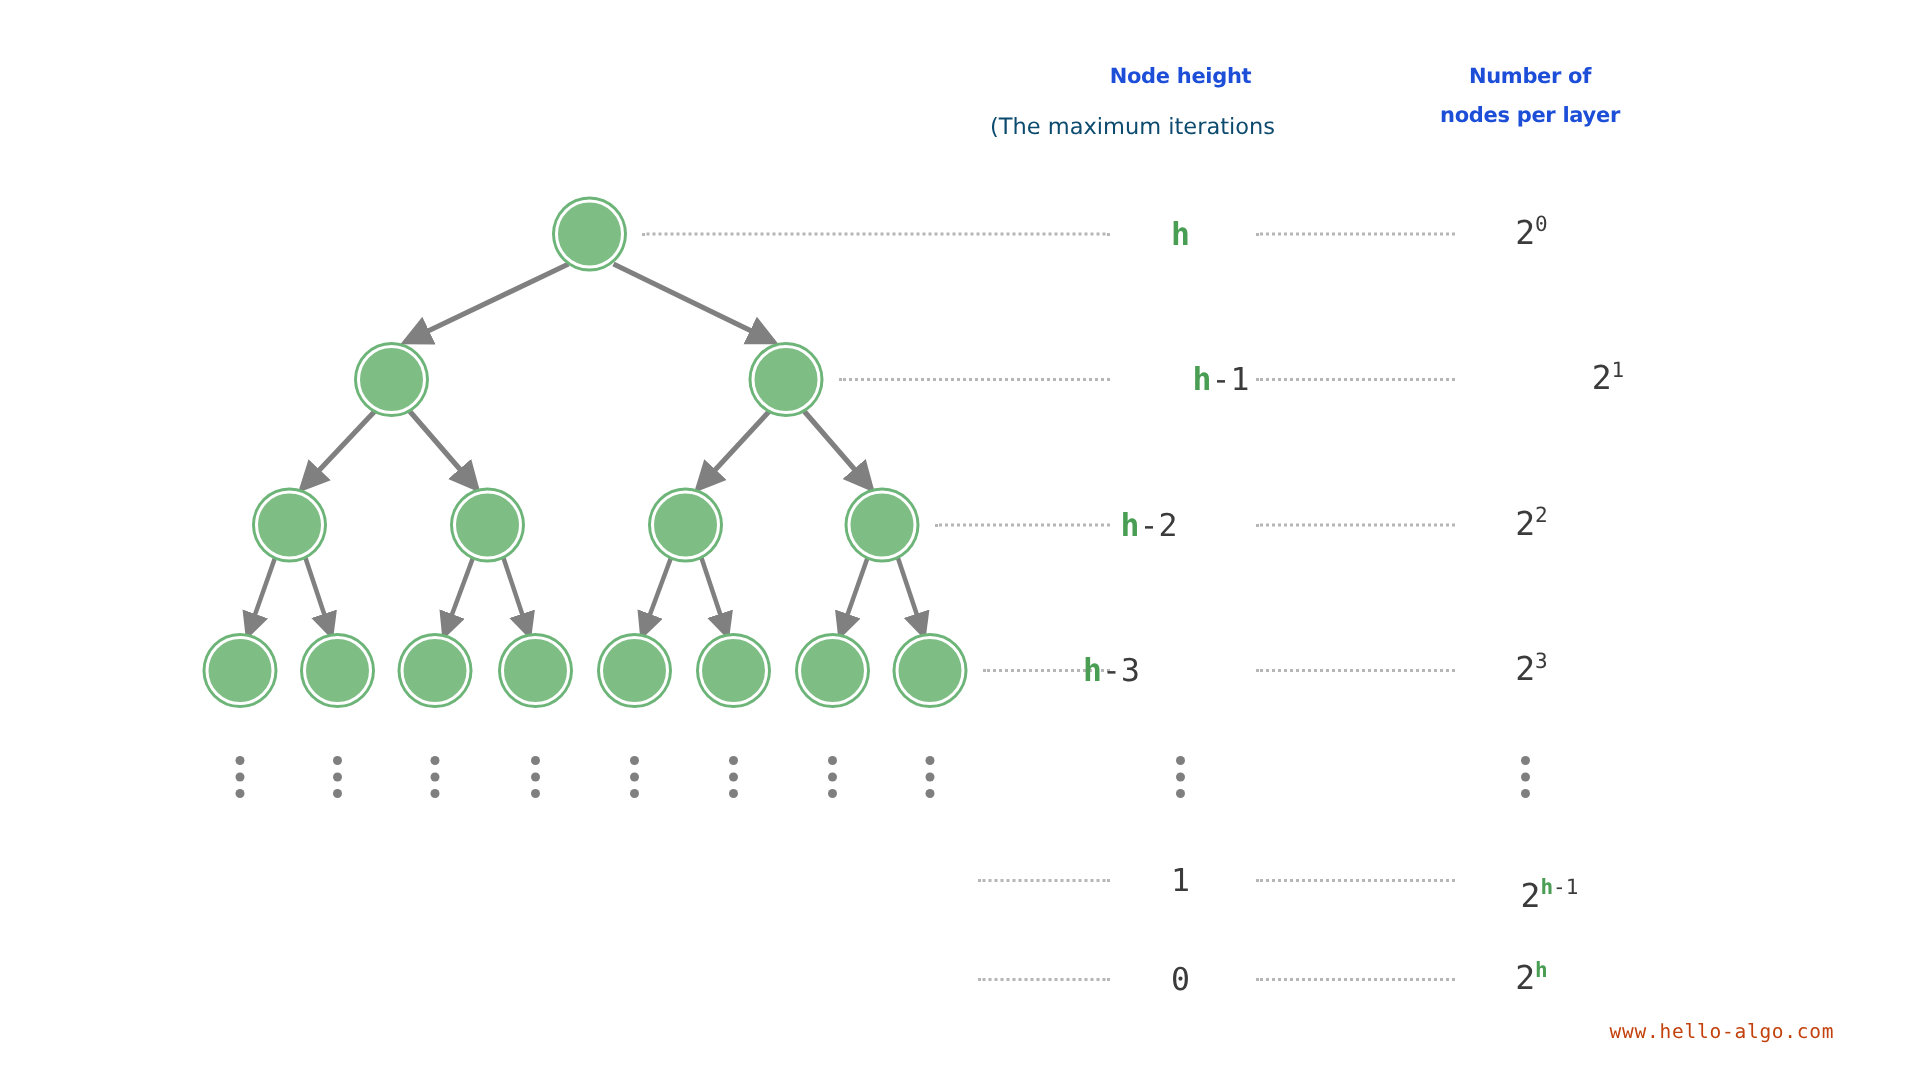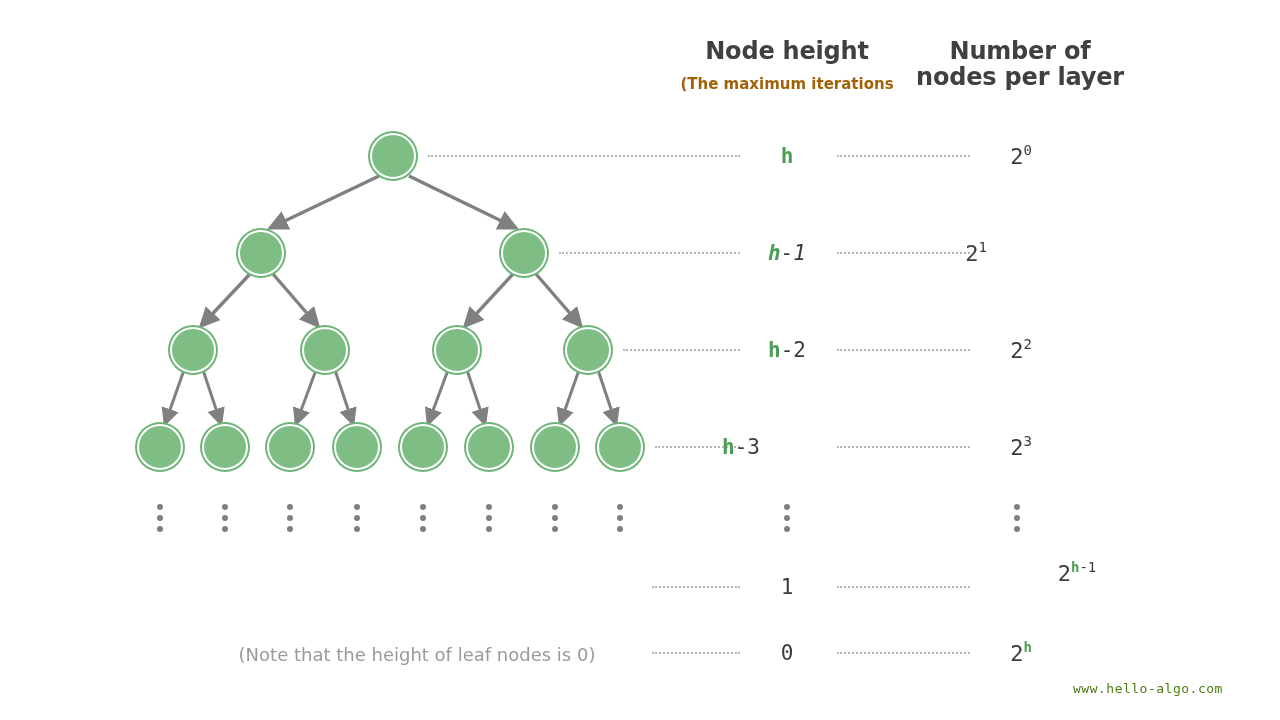--- a/index.html
+++ b/index.html
@@ -20,31 +20,31 @@
     width: 1280px;
     height: 720px;
   }
 
   
   .col-header {
     position: absolute;
     text-align: center;
     font-family: "DejaVu Sans", sans-serif;
     font-weight: bold;
-    color: #404040;
-    font-size: 24px;
+    color: #1d4ed8;
+    font-size: 14px;
     line-height: 26px;
     letter-spacing: -0.2px;
   }
   .col-subheader {
     position: absolute;
-    text-align: center;
+    text-align: left;
     font-family: "DejaVu Sans", sans-serif;
-    font-weight: bold;
-    color: #a16207;
+    font-weight: normal;
+    color: #0c4a6e;
     font-size: 15px;
     line-height: 24px;
   }
 
   
   .node {
     position: absolute;
     box-sizing: border-box;
     border-radius: 50%;
     background: #7ebe85;
@@ -116,21 +116,21 @@
     font-family: "DejaVu Sans", sans-serif;
     font-size: 18px;
     color: #9a9a9a;
     white-space: nowrap;
     transform: translate(-50%, -50%);
   }
   .watermark {
     position: absolute;
     font-family: "DejaVu Sans Mono", monospace;
     font-size: 13px;
-    color: #4d7c0f;
+    color: #c2410c;
     letter-spacing: 0.5px;
     white-space: nowrap;
   }
   svg.edges {
     position: absolute;
     left: 0; top: 0;
     width: 1280px;
     height: 720px;
     pointer-events: none;
   }
@@ -235,30 +235,30 @@
   <div class="leader" style="left:428px; top:156px; width:312px;"></div>
   <div class="height-label" style="left:787px; top:156px;">
     <span class="hvar">h</span><span></span>
   </div>
   <div class="leader" style="left:837px; top:156px; width:133px;"></div>
   <div class="count-label" style="left:1021px; top:156px;">
     <span>2</span><sup><span class="hvar"></span><span>0</span></sup>
   </div>
 
   <div class="leader" style="left:559px; top:253px; width:181px;"></div>
-  <div class="height-label" style="left:787px; top:253px;font-style:italic;">
+  <div class="height-label" style="left:814px; top:253px;">
     <span class="hvar">h</span><span>-1</span>
   </div>
   <div class="leader" style="left:837px; top:253px; width:133px;"></div>
-  <div class="count-label" style="left:976px; top:253px;">
+  <div class="count-label" style="left:1072px; top:253px;">
     <span>2</span><sup><span class="hvar"></span><span>1</span></sup>
   </div>
 
   <div class="leader" style="left:623px; top:350px; width:117px;"></div>
-  <div class="height-label" style="left:787px; top:350px;">
+  <div class="height-label" style="left:766px; top:350px;">
     <span class="hvar">h</span><span>-2</span>
   </div>
   <div class="leader" style="left:837px; top:350px; width:133px;"></div>
   <div class="count-label" style="left:1021px; top:350px;">
     <span>2</span><sup><span class="hvar"></span><span>2</span></sup>
   </div>
 
   <div class="leader" style="left:655px; top:447px; width:85px;"></div>
   <div class="height-label" style="left:741px; top:447px;">
     <span class="hvar">h</span><span>-3</span>
@@ -277,30 +277,29 @@
       <i></i>
       <i></i>
       <i></i>
     </div>
 
   <div class="leader" style="left:652px; top:587px; width:88px;"></div>
   <div class="height-label" style="left:787px; top:587px;">
     <span class="hvar"></span><span>1</span>
   </div>
   <div class="leader" style="left:837px; top:587px; width:133px;"></div>
-  <div class="count-label" style="left:1033px; top:573px;margin-left:44px;">
+  <div class="count-label" style="left:1033px; top:598px;">
     <span>2</span><sup><span class="hvar">h</span><span>-1</span></sup>
   </div>
 
   <div class="leader" style="left:652px; top:653px; width:88px;"></div>
   <div class="height-label" style="left:787px; top:653px;">
     <span class="hvar"></span><span>0</span>
   </div>
   <div class="leader" style="left:837px; top:653px; width:133px;"></div>
   <div class="count-label" style="left:1021px; top:653px;text-align:center;">
     <span>2</span><sup><span class="hvar">h</span><span></span></sup>
   </div>
 
-  <div class="note-text" style="left:417px; top:654px;">(Note that the height of leaf nodes is 0)</div>
 
   <div class="watermark" style="left:1073px; top:681px;">www.hello-algo.com</div>
 
 </div>
 
 </body></html>

